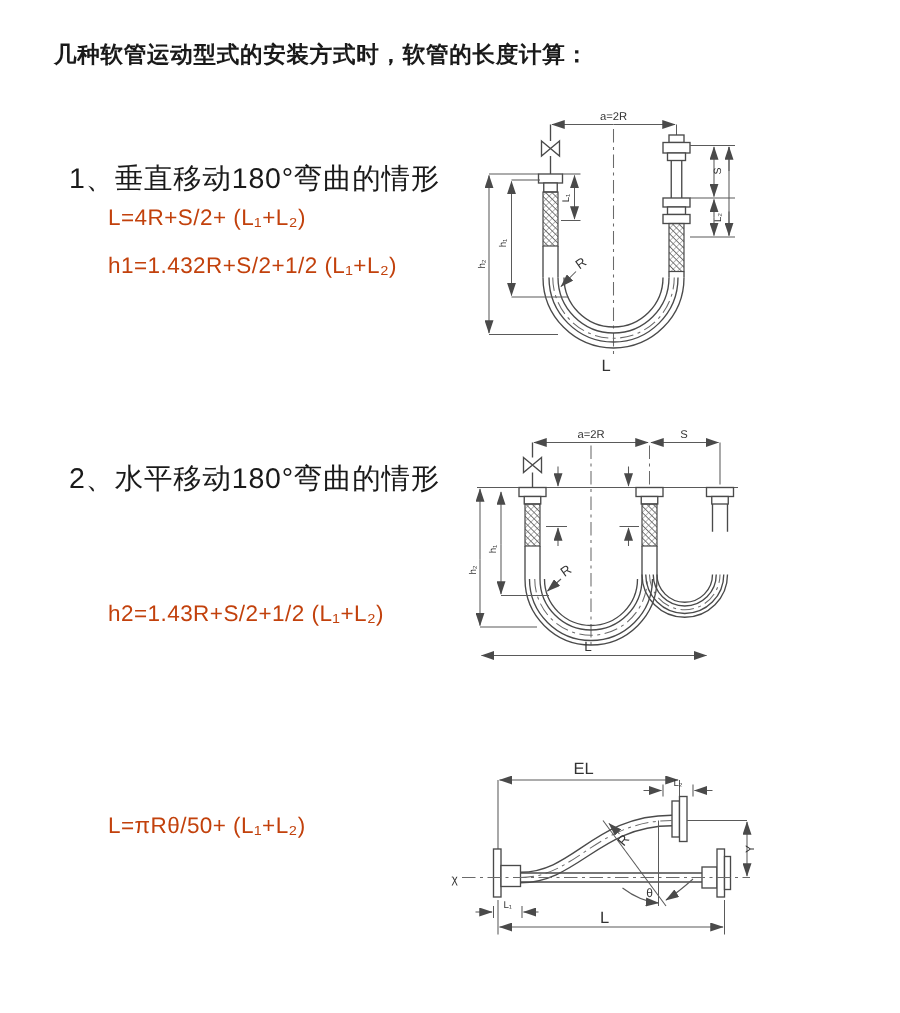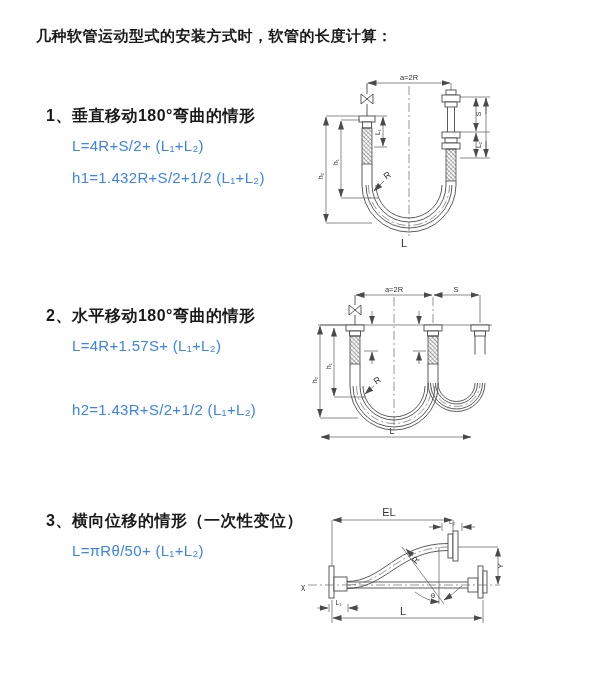--- a/index.html
+++ b/index.html
@@ -5,50 +5,48 @@
   html,body{margin:0;padding:0;background:#ffffff;}
   .page{
     position:relative;width:600px;height:675px;background:#ffffff;overflow:hidden;
     font-family:"Liberation Sans","DejaVu Sans",sans-serif;color:#1a1a1a;
   }
   .doc-title{
     position:absolute;left:36px;top:27px;font-size:15px;font-weight:bold;
     letter-spacing:0.5px;white-space:nowrap;
   }
   .sec-heading{
-    position:absolute;left:46px;font-size:16px;font-weight:bold;
+    position:absolute;left:46px;font-size:19px;font-weight:normal;
     letter-spacing:0.5px;white-space:nowrap;text-align:right;
   }
   .formula{
     position:absolute;left:72px;font-size:15px;font-weight:400;
-    letter-spacing:0.3px;white-space:nowrap;color:#3b82f6;
+    letter-spacing:0.3px;white-space:nowrap;color:#c2410c;
   }
   .diagram{position:absolute;}
   svg text{font-family:"Liberation Sans","DejaVu Sans",sans-serif;fill:#333;}
   .geo{stroke:#4a4a4a;stroke-width:0.9;fill:none;}
   .geof{stroke:#4a4a4a;stroke-width:0.9;fill:#ffffff;}
   .dim{stroke:#5a5a5a;stroke-width:0.7;fill:none;}
   .cl{stroke:#6a6a6a;stroke-width:0.7;fill:none;stroke-dasharray:9 3 2 3;}
 </style>
 </head>
 <body>
 
 <div class="page">
 
   <div class="doc-title">几种软管运动型式的安装方式时，软管的长度计算：</div>
 
   <div class="sec-heading" style="top:106px">1、垂直移动180°弯曲的情形</div>
   <div class="formula" style="top:137px">L=4R+S/2+ (L₁+L₂)</div>
   <div class="formula" style="top:169px">h1=1.432R+S/2+1/2 (L₁+L₂)</div>
 
   <div class="sec-heading" style="top:306px">2、水平移动180°弯曲的情形</div>
-  <div class="formula" style="top:337px">L=4R+1.57S+ (L₁+L₂)</div>
   <div class="formula" style="top:401px">h2=1.43R+S/2+1/2 (L₁+L₂)</div>
 
-  <div class="sec-heading" style="top:511px">3、横向位移的情形（一次性变位）</div>
   <div class="formula" style="top:542px">L=πRθ/50+ (L₁+L₂)</div>
 
   <svg class="diagram" style="left:316px;top:70px" width="284" height="192" viewBox="0 0 284 192">
     <defs>
       <marker id="ar1" markerWidth="9" markerHeight="6" refX="8.5" refY="3" orient="auto" markerUnits="userSpaceOnUse">
         <path d="M0,0 L9,3 L0,6 Z" fill="#4a4a4a"></path>
       </marker>
       <pattern id="ht1" width="3" height="3" patternUnits="userSpaceOnUse" patternTransform="rotate(45)">
         <line x1="0" y1="0" x2="0" y2="3" stroke="#6a6a6a" stroke-width="0.6"></line>
         <line x1="0" y1="1.5" x2="3" y2="1.5" stroke="#6a6a6a" stroke-width="0.6"></line>

